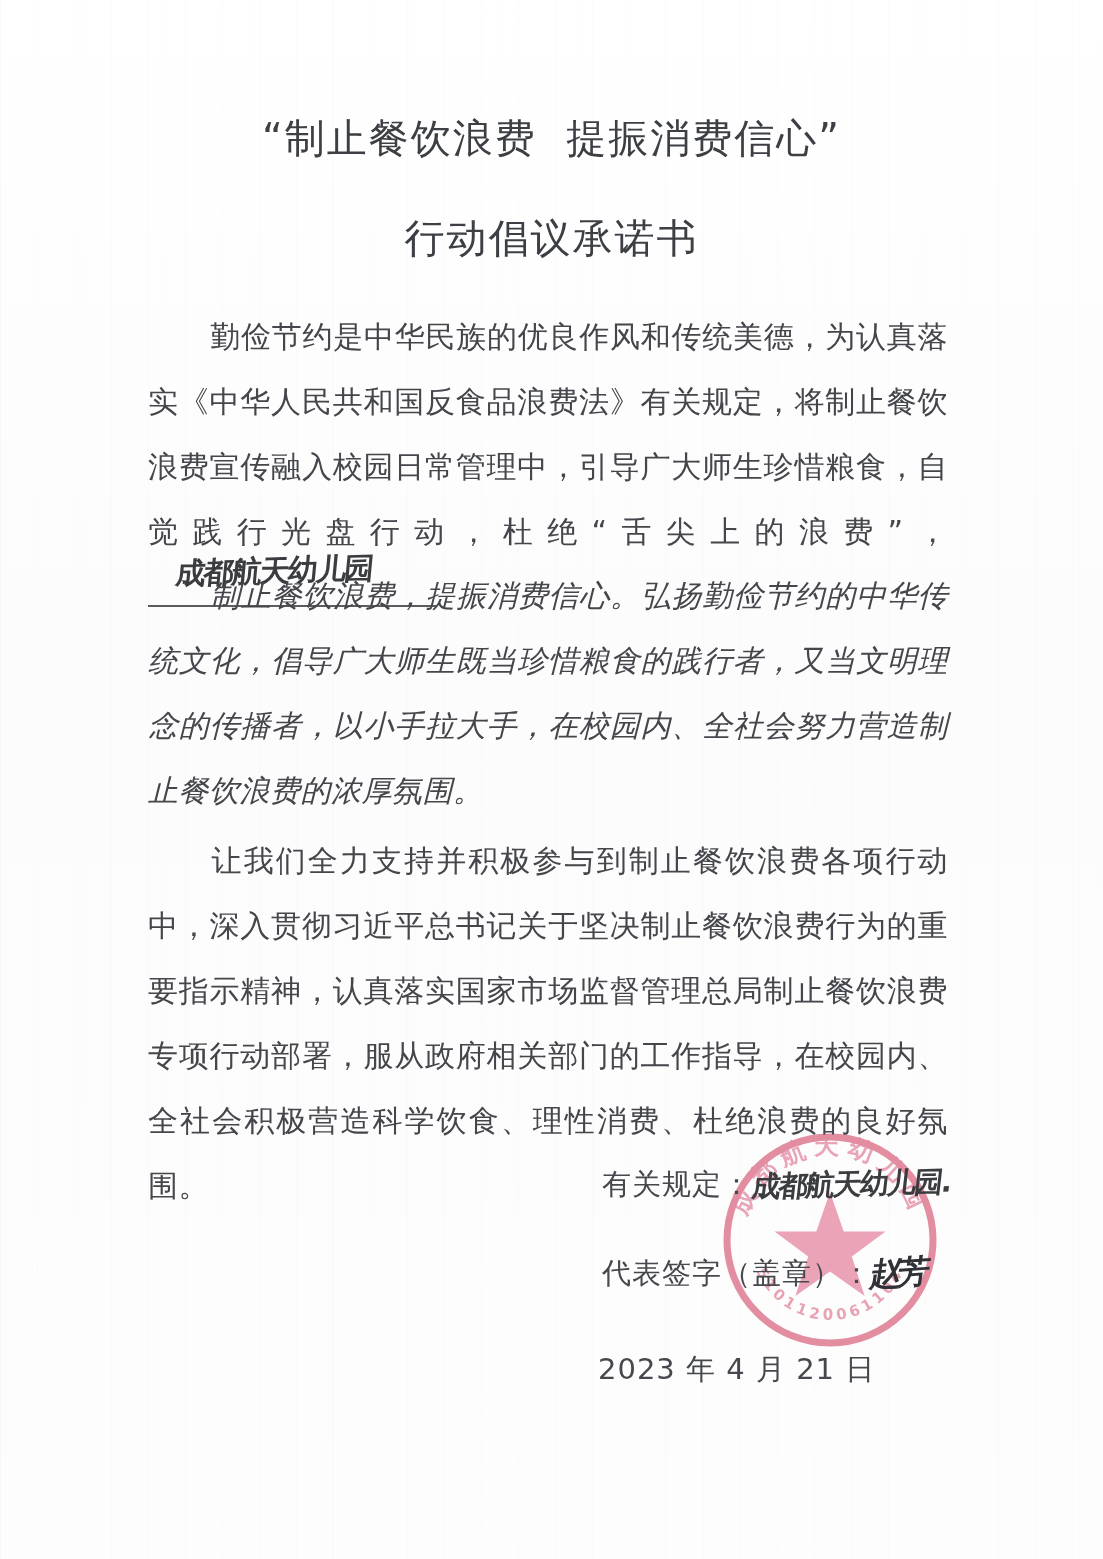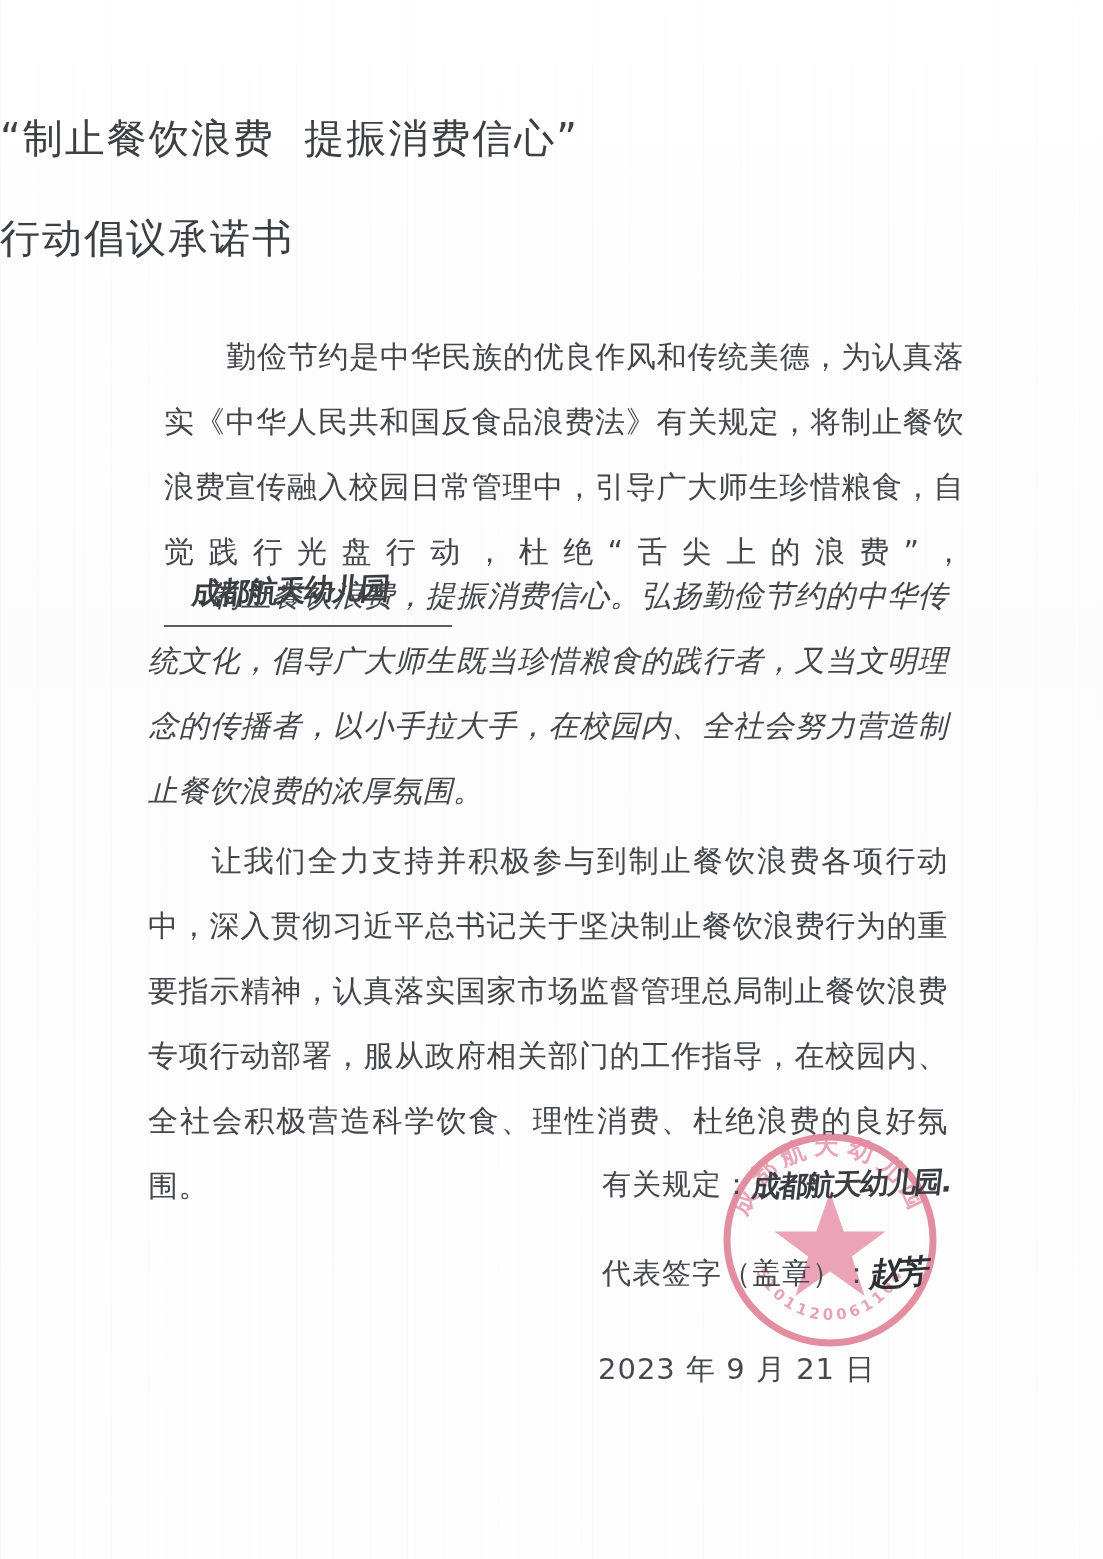--- a/index.html
+++ b/index.html
@@ -39,21 +39,21 @@
   #content {
     position: relative;
     z-index: 2;
   }
 
   
   .title-block {
     position: absolute;
     left: 0;
     right: 0;
-    text-align: left;
+    text-align: center;
   }
   #title-line-1 { top: 112px; }
   #title-line-2 { top: 200px; margin-top: 12px; }
   .doc-title {
     font-size: 40px;
     letter-spacing: 2px;
     color: #3c3f44;
     font-weight: 500;
     line-height: 1.3;
     white-space: pre;
@@ -66,21 +66,21 @@
     width: 800px;
     font-size: 30px;
     line-height: 65px;
     color: #44464b;
     text-align: justify;
     text-align-last: left;
     letter-spacing: 0.5px;
   }
   .para .indent { display: inline-block; width: 62px; }
 
-  #para-1 { top: 324px; margin-left: 16px; }
+  #para-1 { top: 304px; }
   #para-2 { top: 563px; font-style: italic; }
   #para-3 { top: 828px; }
 
   
   .fill-blank {
     display: inline-block;
     position: relative;
     width: 288px;
     border-bottom: 2px solid #5a5c60;
     text-align: center;
@@ -161,21 +161,21 @@
     <div class="para" id="para-1"><span class="indent"></span><span>勤俭节约是中华民族的优良作风和传统美德，为认真落实《中华人民共和国反食品浪费法》有关规定，将制止餐饮浪费宣传融入校园日常管理中，引导广大师生珍惜粮食，自觉践行光盘行动，杜绝“舌尖上的浪费”，</span><span class="fill-blank"><span class="handwriting">成都航天幼儿园</span></span></div>
 
     <div class="para" id="para-2"><span class="indent"></span><span>制止餐饮浪费，提振消费信心。弘扬勤俭节约的中华传统文化，倡导广大师生既当珍惜粮食的践行者，又当文明理念的传播者，以小手拉大手，在校园内、全社会努力营造制止餐饮浪费的浓厚氛围。</span></div>
 
     <div class="para" id="para-3"><span class="indent"></span><span>让我们全力支持并积极参与到制止餐饮浪费各项行动中，深入贯彻习近平总书记关于坚决制止餐饮浪费行为的重要指示精神，认真落实国家市场监督管理总局制止餐饮浪费专项行动部署，服从政府相关部门的工作指导，在校园内、全社会积极营造科学饮食、理性消费、杜绝浪费的良好氛围。</span></div>
 
     <div class="sig-line" id="sig-school"><span>有关规定：</span><span class="hand-inline">成都航天幼儿园.</span></div>
 
     <div class="sig-line" id="sig-rep"><span>代表签字（盖章）：</span><span class="hand-sign">赵芳</span></div>
 
-    <div class="sig-line" id="sig-date">2023 年 9 月 21 日</div>
+    <div class="sig-line" id="sig-date">2023 年 4 月 21 日</div>
 
   </div>
 
   <div id="official-seal">
     <svg width="232" height="232" viewBox="0 0 232 232" xmlns="http://www.w3.org/2000/svg">
       <defs>
         <path id="sealArcTop" d="M 30,116 A 86,86 0 0 1 202,116" fill="none"></path>
         <path id="sealArcBottom" d="M 36,116 A 80,80 0 0 0 196,116" fill="none"></path>
       </defs>
 

